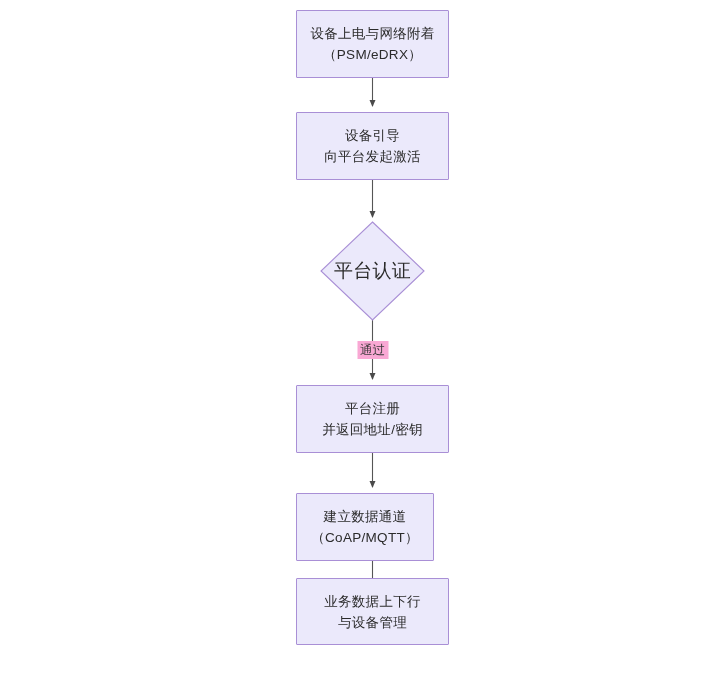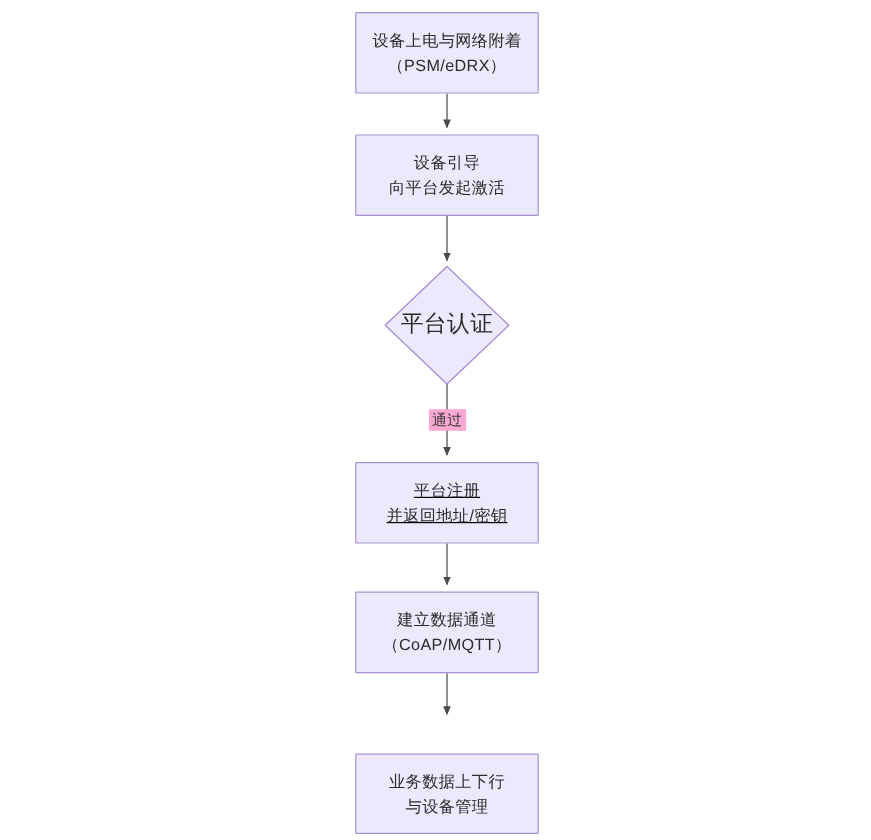--- a/index.html
+++ b/index.html
@@ -108,28 +108,28 @@
     <div class="node-label">设备上电与网络附着
 （PSM/eDRX）</div>
   </div>
 
   <div class="node-diamond-wrap" style="left:321px; top:222px; width:103px; height:98px;">
     <div class="diamond-label">平台认证</div>
   </div>
 
   <div class="edge-label" style="left:372.5px; top:341px;">通过</div>
 
-  <div class="node node-rect" style="left:296px; top:385px; width:153px; height:68px;text-decoration:underline;">
+  <div class="node node-rect" style="left:296px; top:385px; width:153px; height:68px;">
     <div class="node-label">平台注册
 并返回地址/密钥</div>
   </div>
 
-  <div class="node node-rect" style="left:296px; top:493px; width:153px; height:68px;">
+  <div class="node node-rect" style="left:296px; top:493px; width:138px; height:68px;">
     <div class="node-label">建立数据通道
 （CoAP/MQTT）</div>
   </div>
 
-  <div class="node node-rect" style="left:296px; top:628px; width:153px; height:67px;">
+  <div class="node node-rect" style="left:296px; top:578px; width:153px; height:67px;">
     <div class="node-label">业务数据上下行
 与设备管理</div>
   </div>
 
 </div>
 
 </body></html>

